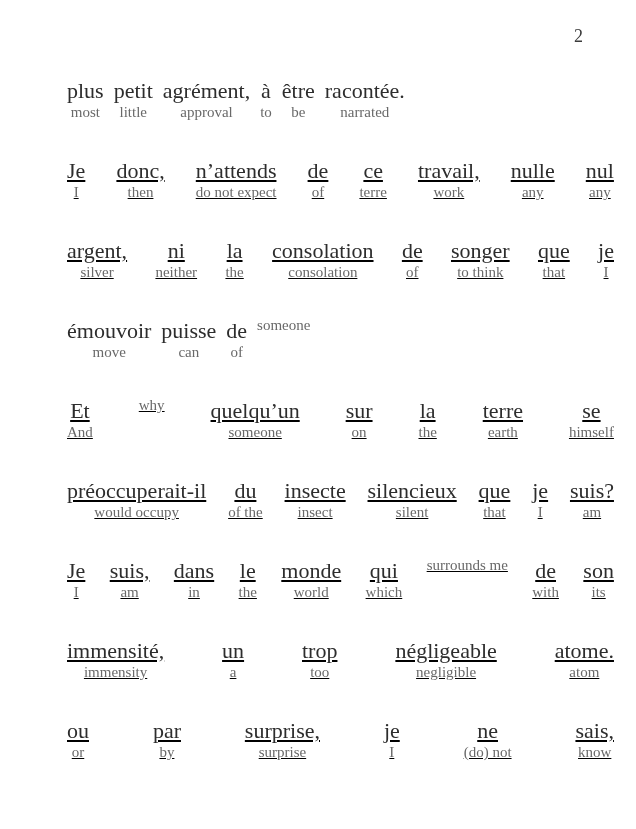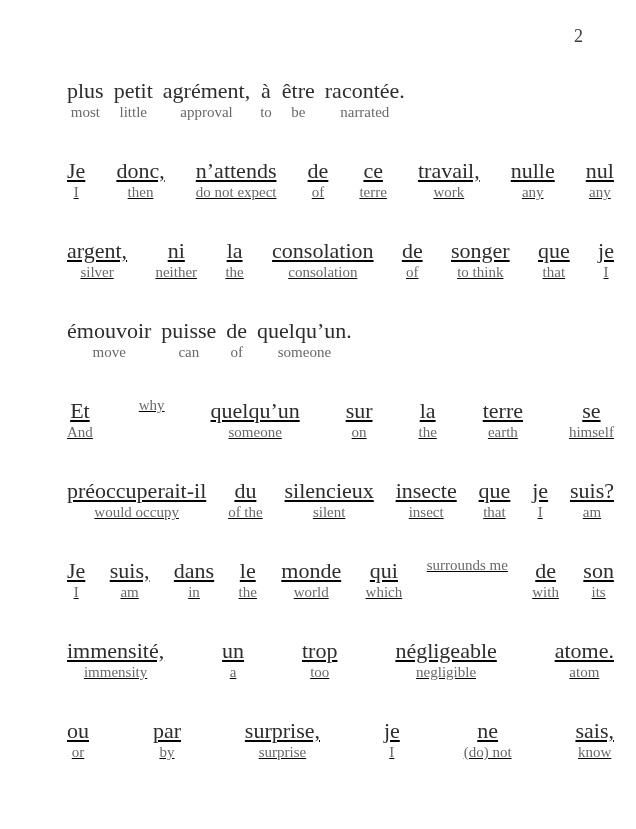--- a/index.html
+++ b/index.html
@@ -166,21 +166,20 @@
   </div>
         <div class="pair">
     <span class="fr">puisse</span>
     <span class="en">can</span>
   </div>
         <div class="pair">
     <span class="fr">de</span>
     <span class="en">of</span>
   </div>
         <div class="pair">
-    <span class="fr">quelqu’un.</span>
     <span class="en">someone</span>
   </div>
       </div>
       <div class="line justified">
         <div class="pair">
     <span class="fr">Et</span>
     <span class="en">And</span>
   </div>
         <div class="pair">
     <span class="en">why</span>
@@ -209,26 +208,26 @@
       <div class="line justified">
         <div class="pair">
     <span class="fr">préoccuperait-il</span>
     <span class="en">would occupy</span>
   </div>
         <div class="pair">
     <span class="fr">du</span>
     <span class="en">of the</span>
   </div>
         <div class="pair">
+    <span class="fr">insecte</span>
+    <span class="en">insect</span>
+  </div>
+        <div class="pair">
     <span class="fr">silencieux</span>
     <span class="en">silent</span>
-  </div>
-        <div class="pair">
-    <span class="fr">insecte</span>
-    <span class="en">insect</span>
   </div>
         <div class="pair">
     <span class="fr">que</span>
     <span class="en">that</span>
   </div>
         <div class="pair">
     <span class="fr">je</span>
     <span class="en">I</span>
   </div>
         <div class="pair">

